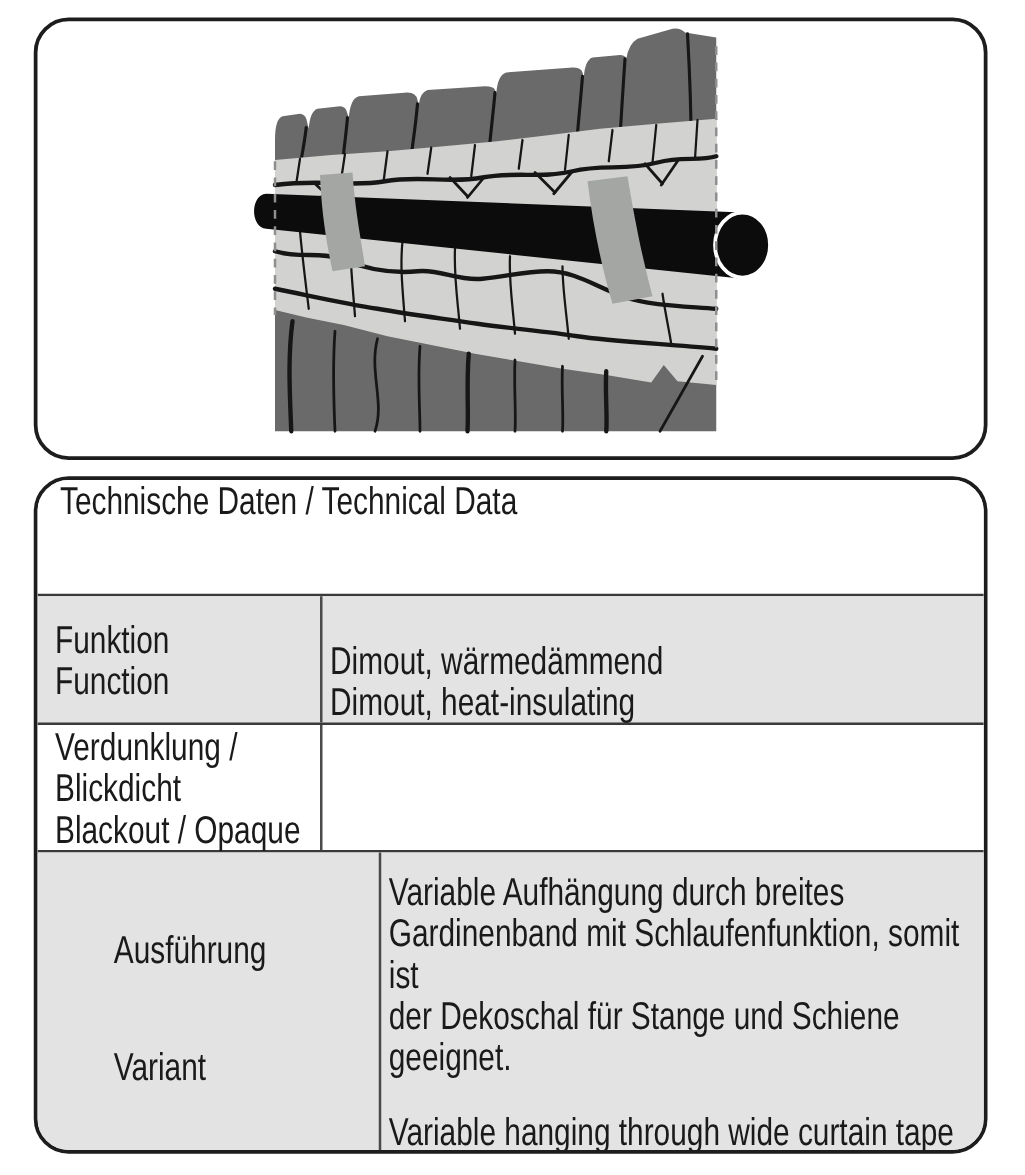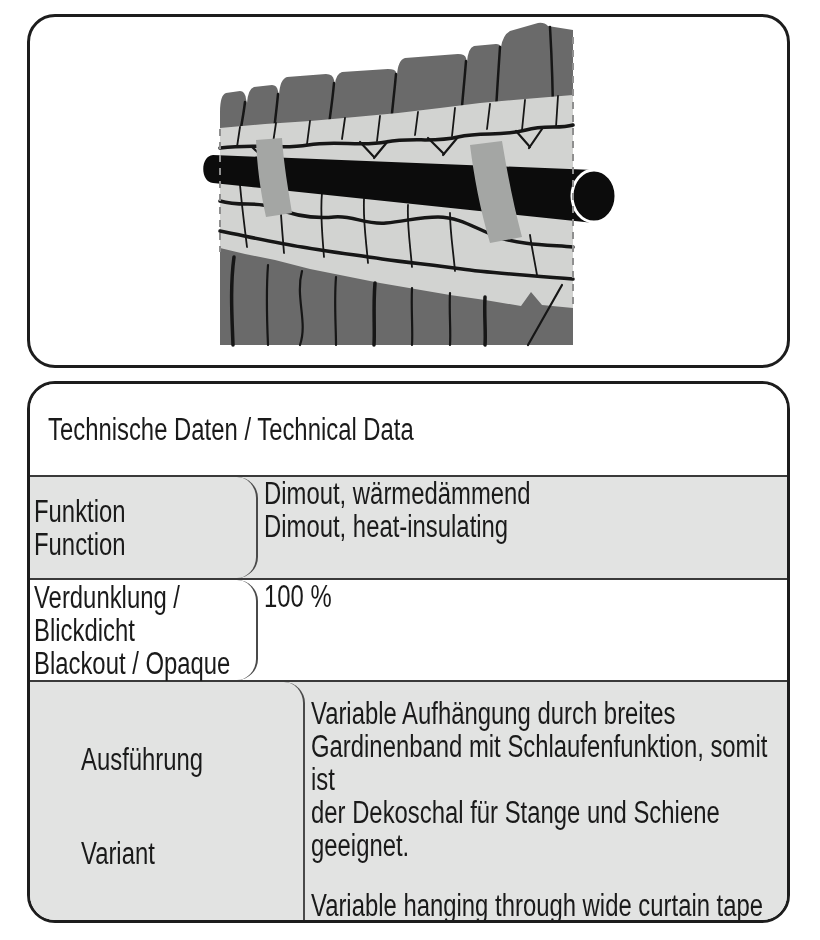--- a/index.html
+++ b/index.html
@@ -8,36 +8,36 @@
     font-family:"Liberation Sans",sans-serif;color:#1a1a1a;overflow:hidden;
   }
   .panel{
     position:absolute;left:27px;width:763px;box-sizing:border-box;
     border:3px solid #1d1d1d;border-radius:28px;background:#ffffff;overflow:hidden;
   }
   #illus{top:14px;height:354px;}
   #illus svg{position:absolute;inset:0;width:100%;height:100%;display:block;}
   #ttable{top:381px;height:542px;display:flex;flex-direction:column;}
   .t-header{
-    height:91px;flex:0 0 auto;display:flex;align-items:center;
+    height:91px;flex:0 0 auto;display:flex;
     padding-left:18px;border-bottom:2px solid #3a3a3a;background:#ffffff;
   }
   .t-row{display:flex;flex-direction:row;flex:0 0 auto;}
   .t-row.shaded{background:#e2e3e2;}
   .t-row.plain{background:#ffffff;}
   .r1{height:101px;border-bottom:2px solid #3a3a3a;}
-  .r2{height:100px;border-bottom:2px solid #3a3a3a;}
+  .r2{height:100px;border-bottom:2px solid #3a3a3a;gap:20px;}
   .r3{flex:1 1 auto;}
   .c-label{
-    width:228px;flex:0 0 auto;box-sizing:border-box;padding-left:4px;
-    border-right:2px solid #4a4a4a;display:flex;flex-direction:column;justify-content:center;border-radius:21px;
+    width:228px;flex:0 0 auto;box-sizing:border-box;padding-left:14px;
+    border-right:2px solid #4a4a4a;display:flex;flex-direction:column;justify-content:center;
   }
   .c-value{
     flex:1 1 auto;box-sizing:border-box;padding-left:6px;
-    display:flex;flex-direction:column;justify-content:flex-start;
+    display:flex;flex-direction:column;justify-content:flex-end;
   }
   .cnd{
     display:block;font-size:31px;line-height:33px;letter-spacing:0;
     transform:scaleX(0.77);transform-origin:0 50%;white-space:pre-line;width:130%;
   }
   .one{white-space:nowrap;}
   
   .r3 .c-label{justify-content:flex-start;margin-left:47px;}
   .r3 .c-value{justify-content:space-between;}
   .lbl-de{margin-top:61px;}
@@ -158,23 +158,20 @@
 Dimout, heat-insulating</span>
     </div>
   </div>
 
   <div class="t-row r2 plain">
     <div class="c-label">
       <span class="cnd">Verdunklung /
 Blickdicht
 Blackout / Opaque</span>
     </div>
-    <div class="c-value">
-      <span class="cnd one">100 %</span>
-    </div>
   </div>
 
   <div class="t-row r3 shaded">
     <div class="c-label">
       <span class="cnd one lbl-de">Ausführung</span>
       <span class="cnd one lbl-en">Variant</span>
     </div>
     <div class="c-value">
       <span class="cnd val-de">Variable Aufhängung durch breites
 Gardinenband mit Schlaufenfunktion, somit ist

